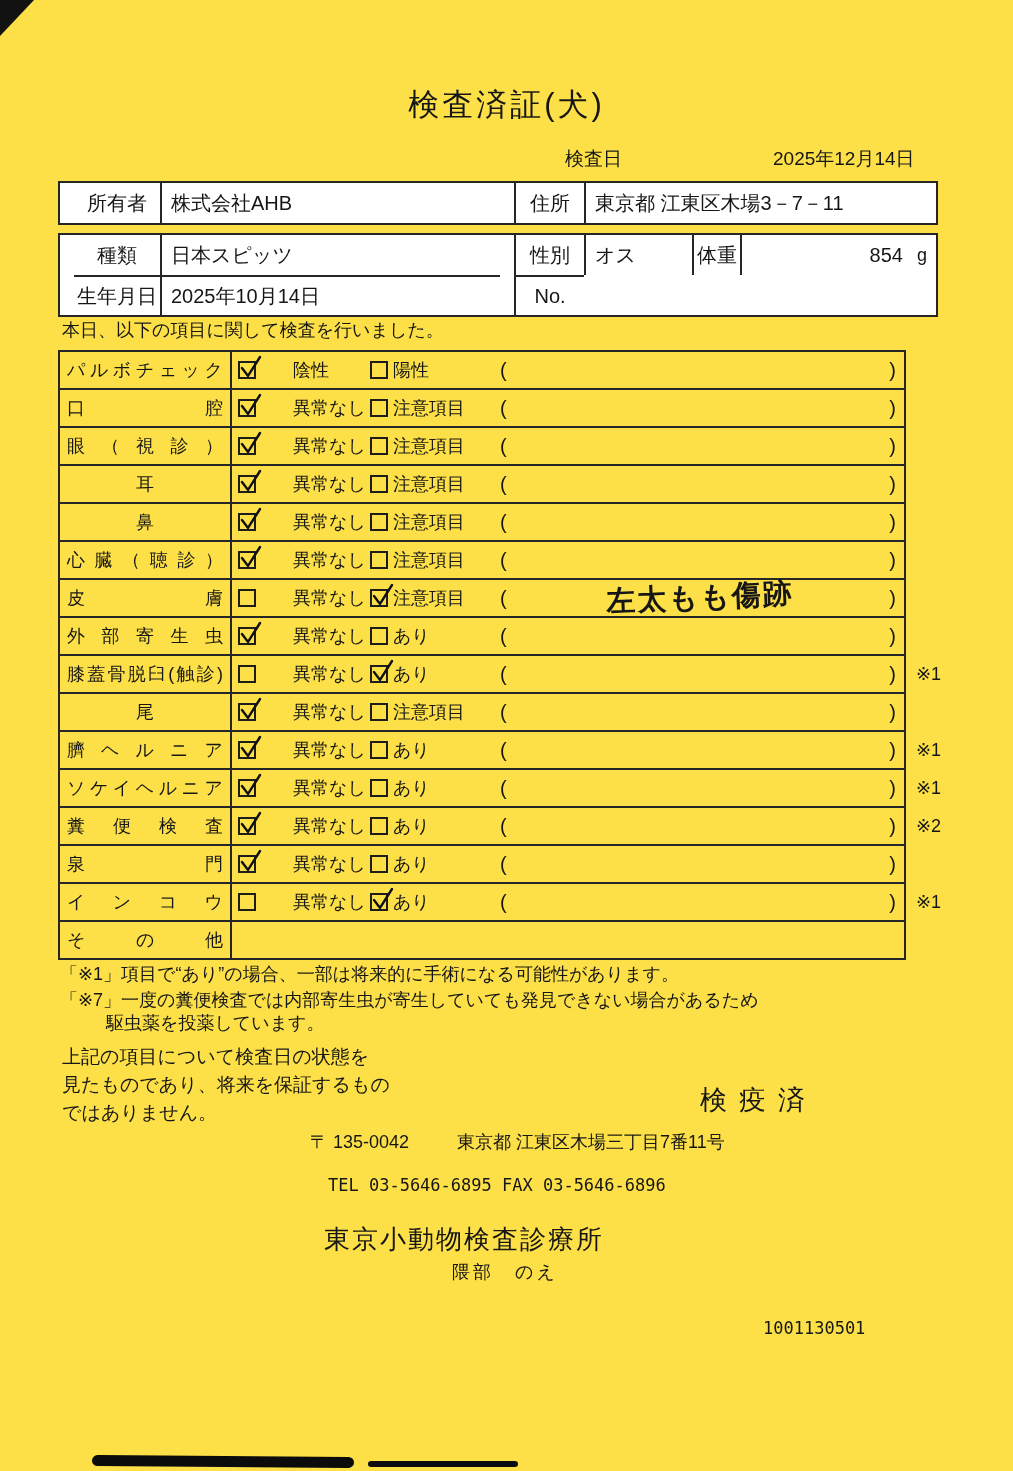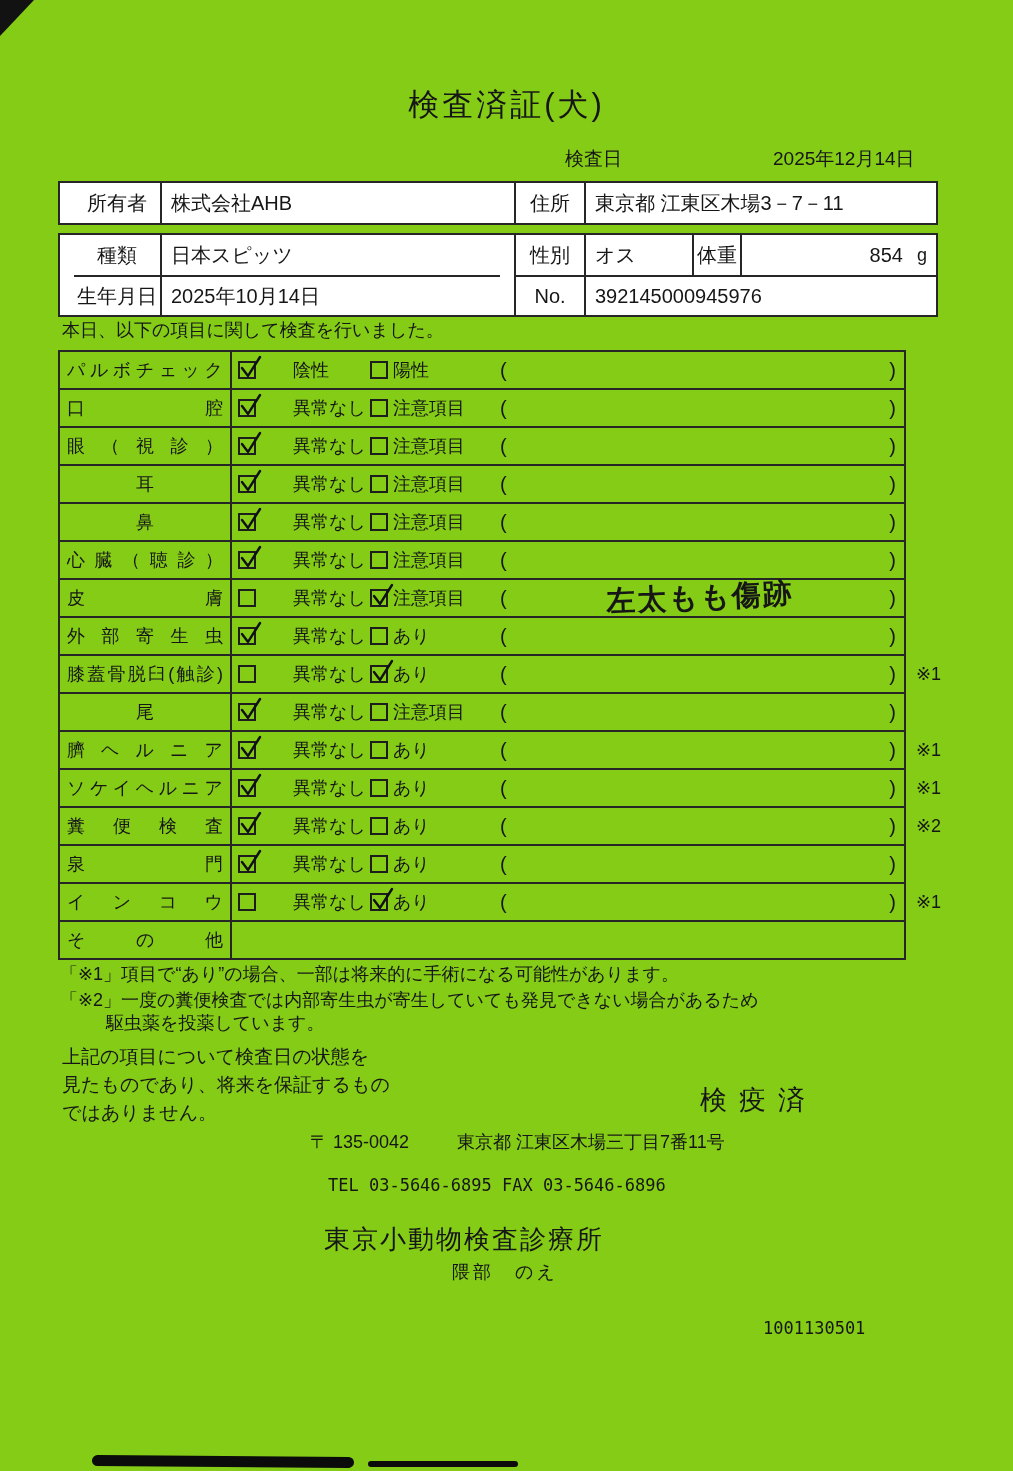--- a/index.html
+++ b/index.html
@@ -1,16 +1,16 @@
 <!DOCTYPE html>
 <html><head>
 <meta charset="utf-8">
 <style>
   html,body{margin:0;padding:0;background:#ffffff;}
-  .page{position:relative;width:1013px;height:1471px;background:#84cc16;overflow:hidden;
+  .page{position:relative;width:1013px;height:1471px;background:#fde047;overflow:hidden;
         font-family:"Liberation Sans","DejaVu Sans",sans-serif;color:#161616;}
   .abs{position:absolute;}
   
   .title{left:0;right:0;top:84px;text-align:center;font-size:31px;letter-spacing:3px;}
   .date-label{left:565px;top:146px;font-size:19px;}
   .date-value{left:773px;top:146px;font-size:19px;}
   
   .ftable{position:absolute;border:2px solid #262626;box-sizing:border-box;background:#fff;}
   .frow{display:grid;height:40px;}
   .fcell{display:flex;align-items:center;box-sizing:border-box;padding:0 9px;font-size:20px;
@@ -90,21 +90,20 @@
       <div class="fcell lab">体重</div>
       <div class="fcell wval">
         <span>854</span>
         <span class="wunit">g</span>
       </div>
     </div>
     <div class="frow r2">
       <div class="fcell lab">生年月日</div>
       <div class="fcell">2025年10月14日</div>
       <div class="fcell lab">No.</div>
-      <div class="fcell">392145000945976</div>
     </div>
   </div>
 
   <div class="abs intro">本日、以下の項目に関して検査を行いました。</div>
 
   <div class="check-table">
       <div class="crow">
       <div class="lcell">
         <span class="jlabel">
             <span>パ</span>
@@ -532,21 +531,21 @@
             <span>の</span>
             <span>他</span>
           </span>
       </div>
       <div class="opts"></div>
       <span class="mark"></span>
     </div>
     </div>
 
   <div class="abs fn fn1">「※1」項目で“あり”の場合、一部は将来的に手術になる可能性があります。</div>
-  <div class="abs fn fn2">「※2」一度の糞便検査では内部寄生虫が寄生していても発見できない場合があるため</div>
+  <div class="abs fn fn2">「※7」一度の糞便検査では内部寄生虫が寄生していても発見できない場合があるため</div>
   <div class="abs fn fn3">駆虫薬を投薬しています。</div>
 
   <div class="abs disclaimer">
     <div>上記の項目について検査日の状態を</div>
     <div>見たものであり、将来を保証するもの</div>
     <div>ではありません。</div>
   </div>
 
   <div class="abs stamp">検疫済</div>
 

